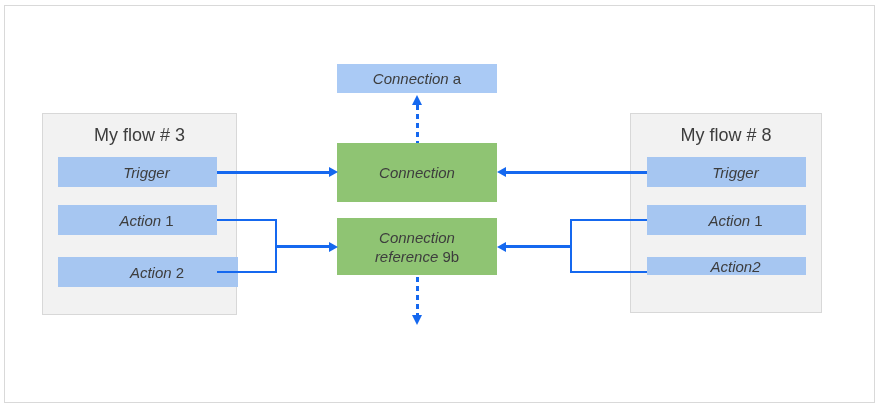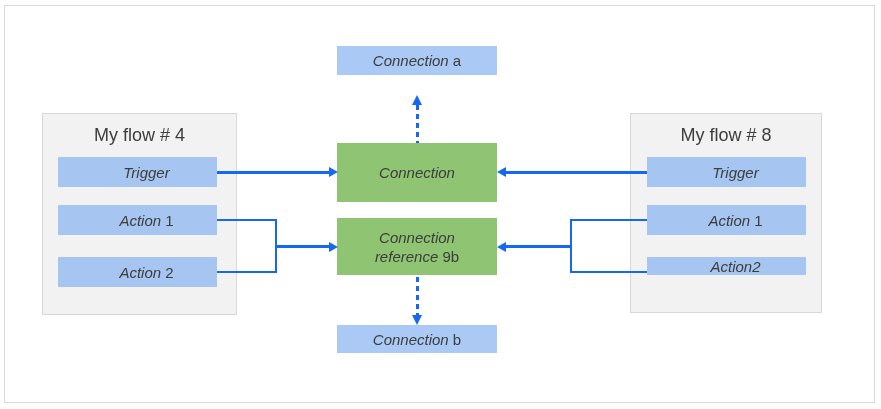--- a/index.html
+++ b/index.html
@@ -41,61 +41,58 @@
   .arr.up   {border-left:5px solid transparent;border-right:5px solid transparent;border-bottom:10px solid var(--connector,#1568ef);}
   .arr.down {border-left:5px solid transparent;border-right:5px solid transparent;border-top:10px solid var(--connector,#1568ef);}
 </style>
 </head>
 <body>
 
 <div class="canvas">
   <div class="page-border"></div>
 
   <div class="flow" style="left:42px;top:113px;width:195px;height:202px;">
-    <div class="flow-title">My flow # 4</div>
+    <div class="flow-title">My flow # 3</div>
   </div>
   <div class="node blue" style="left:58px;top:157px;width:159px;height:30px;">
     <span><span class="em">Trigger</span><span></span></span>
   </div>
   <div class="node blue" style="left:58px;top:205px;width:159px;height:30px;">
     <span><span class="em">Action</span><span> 1</span></span>
   </div>
-  <div class="node blue" style="left:58px;top:257px;width:159px;height:30px;">
+  <div class="node blue" style="left:58px;top:257px;width:180px;height:30px;">
     <span><span class="em">Action</span><span> 2</span></span>
   </div>
 
   <div class="flow" style="left:630px;top:113px;width:192px;height:200px;">
     <div class="flow-title">My flow # 8</div>
   </div>
   <div class="node blue" style="left:647px;top:157px;width:159px;height:30px;">
     <span><span class="em">Trigger</span><span></span></span>
   </div>
   <div class="node blue" style="left:647px;top:205px;width:159px;height:30px;">
     <span><span class="em">Action</span><span> 1</span></span>
   </div>
   <div class="node blue" style="left:647px;top:257px;width:159px;height:18px;">
     <span><span class="em">Action2</span><span></span></span>
   </div>
 
-  <div class="node connection" style="left:337px;top:46px;width:160px;height:29px;">
+  <div class="node connection" style="left:337px;top:64px;width:160px;height:29px;">
     <span><span class="em">Connection</span><span> a</span></span>
   </div>
 
   <div class="node green" style="left:337px;top:143px;width:160px;height:59px;">
     <div><span class="em">Connection</span></div>
   </div>
 
   <div class="node green" style="left:337px;top:218px;width:160px;height:57px;">
     <div><span class="em">Connection</span></div>
     <div><span class="em">reference</span><span> 9b</span></div>
   </div>
 
-  <div class="node connection" style="left:337px;top:325px;width:160px;height:28px;">
-    <span><span class="em">Connection</span><span> b</span></span>
-  </div>
 
   <div class="hline" style="left:217px;top:171px;width:113px;height:3px;"></div>
   <div class="arr right" style="left:329px;top:167px;"></div>
 
   <div class="hline" style="left:217px;top:219px;width:59px;height:2px;"></div>
   <div class="hline" style="left:217px;top:271px;width:59px;height:2px;"></div>
   <div class="vline" style="left:275px;top:219px;width:2px;height:54px;"></div>
   <div class="hline" style="left:276px;top:245px;width:54px;height:3px;"></div>
   <div class="arr right" style="left:329px;top:242px;"></div>
 

